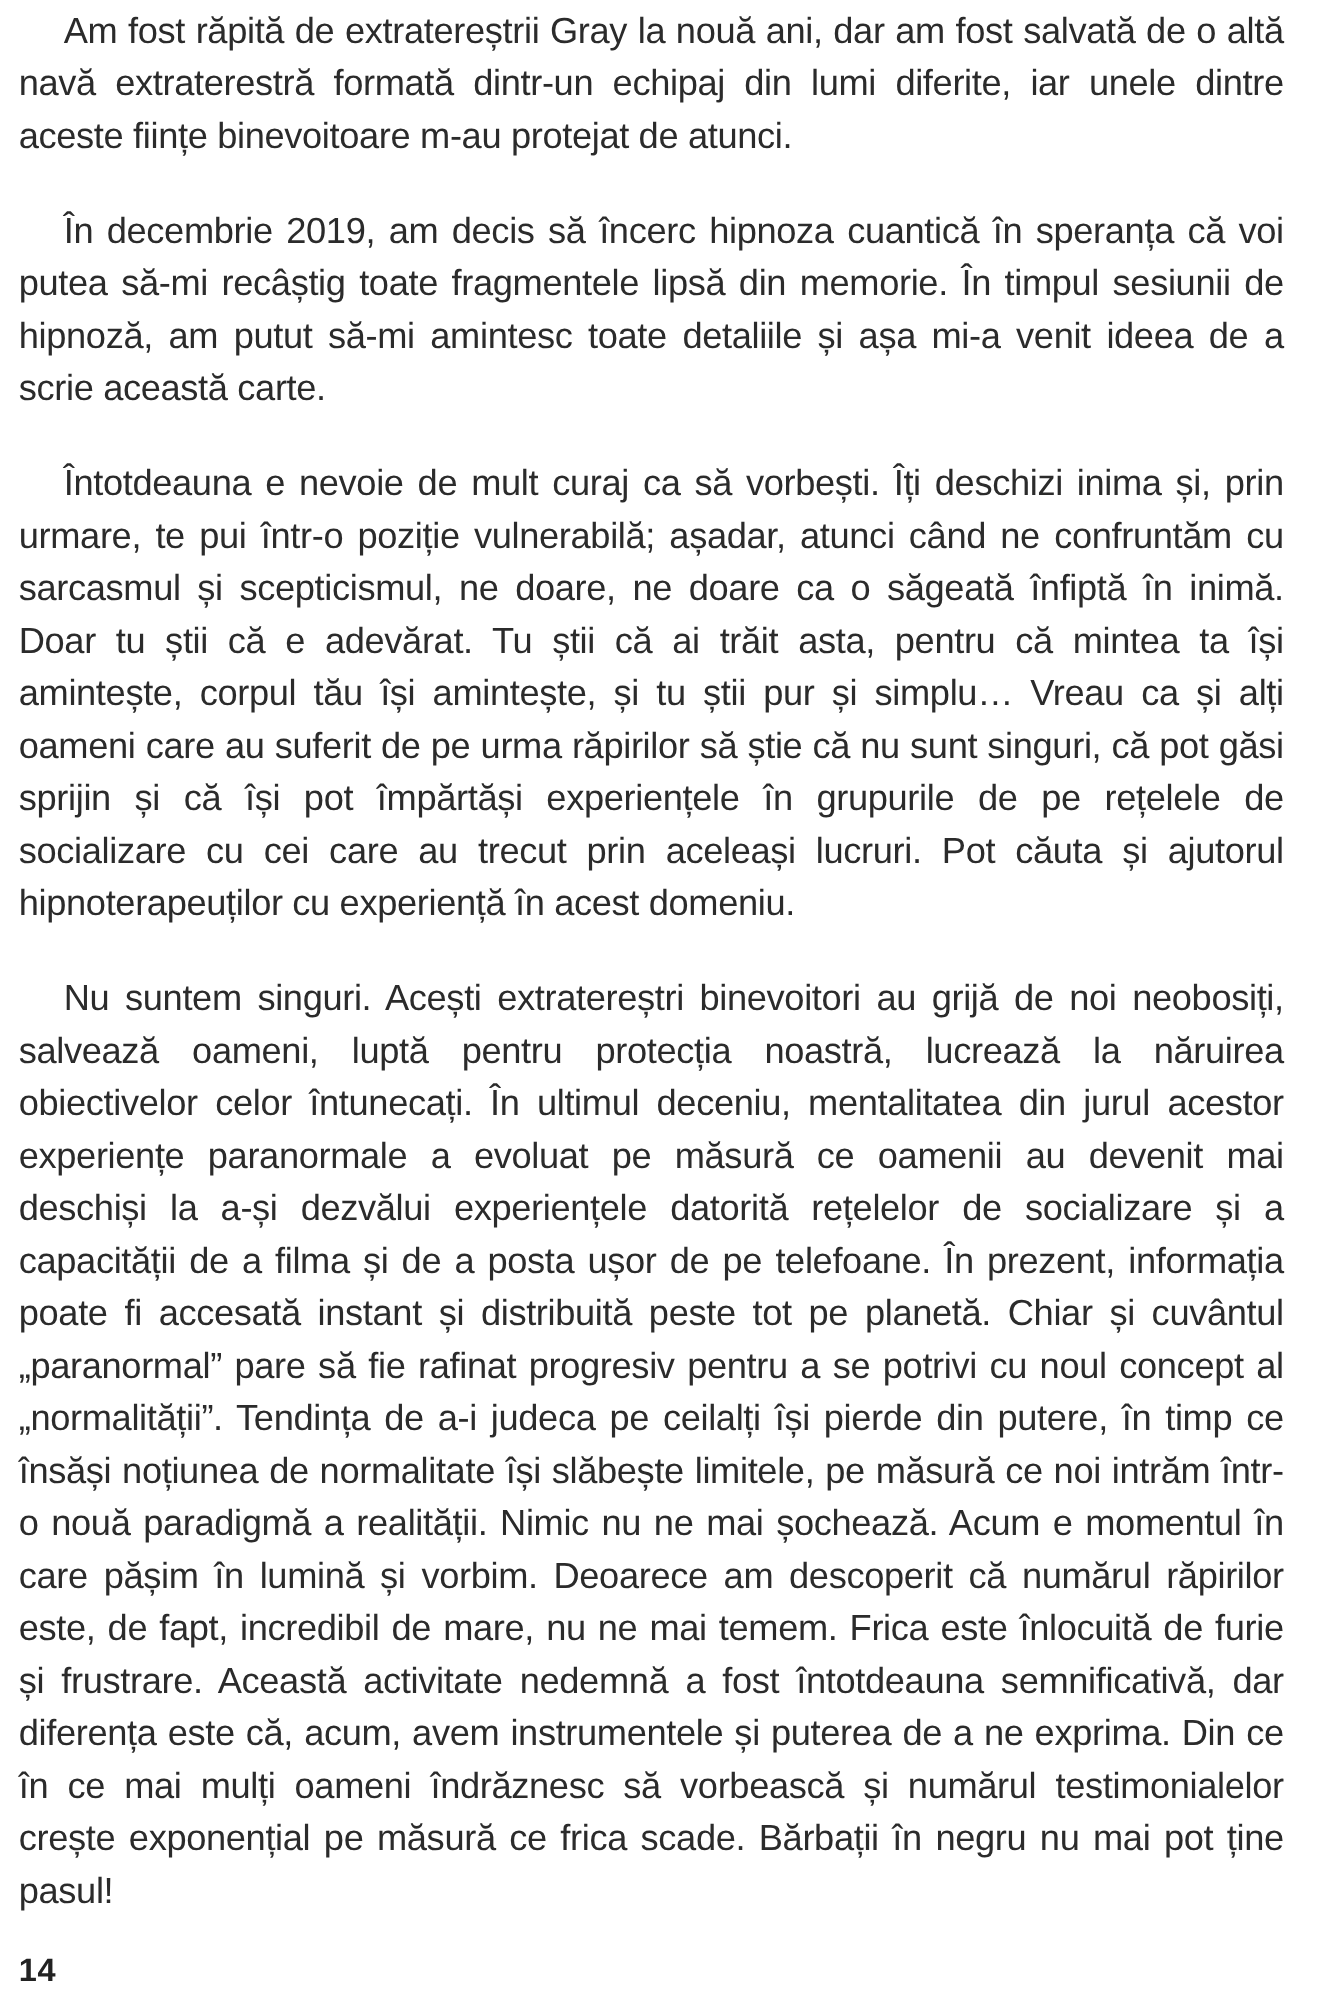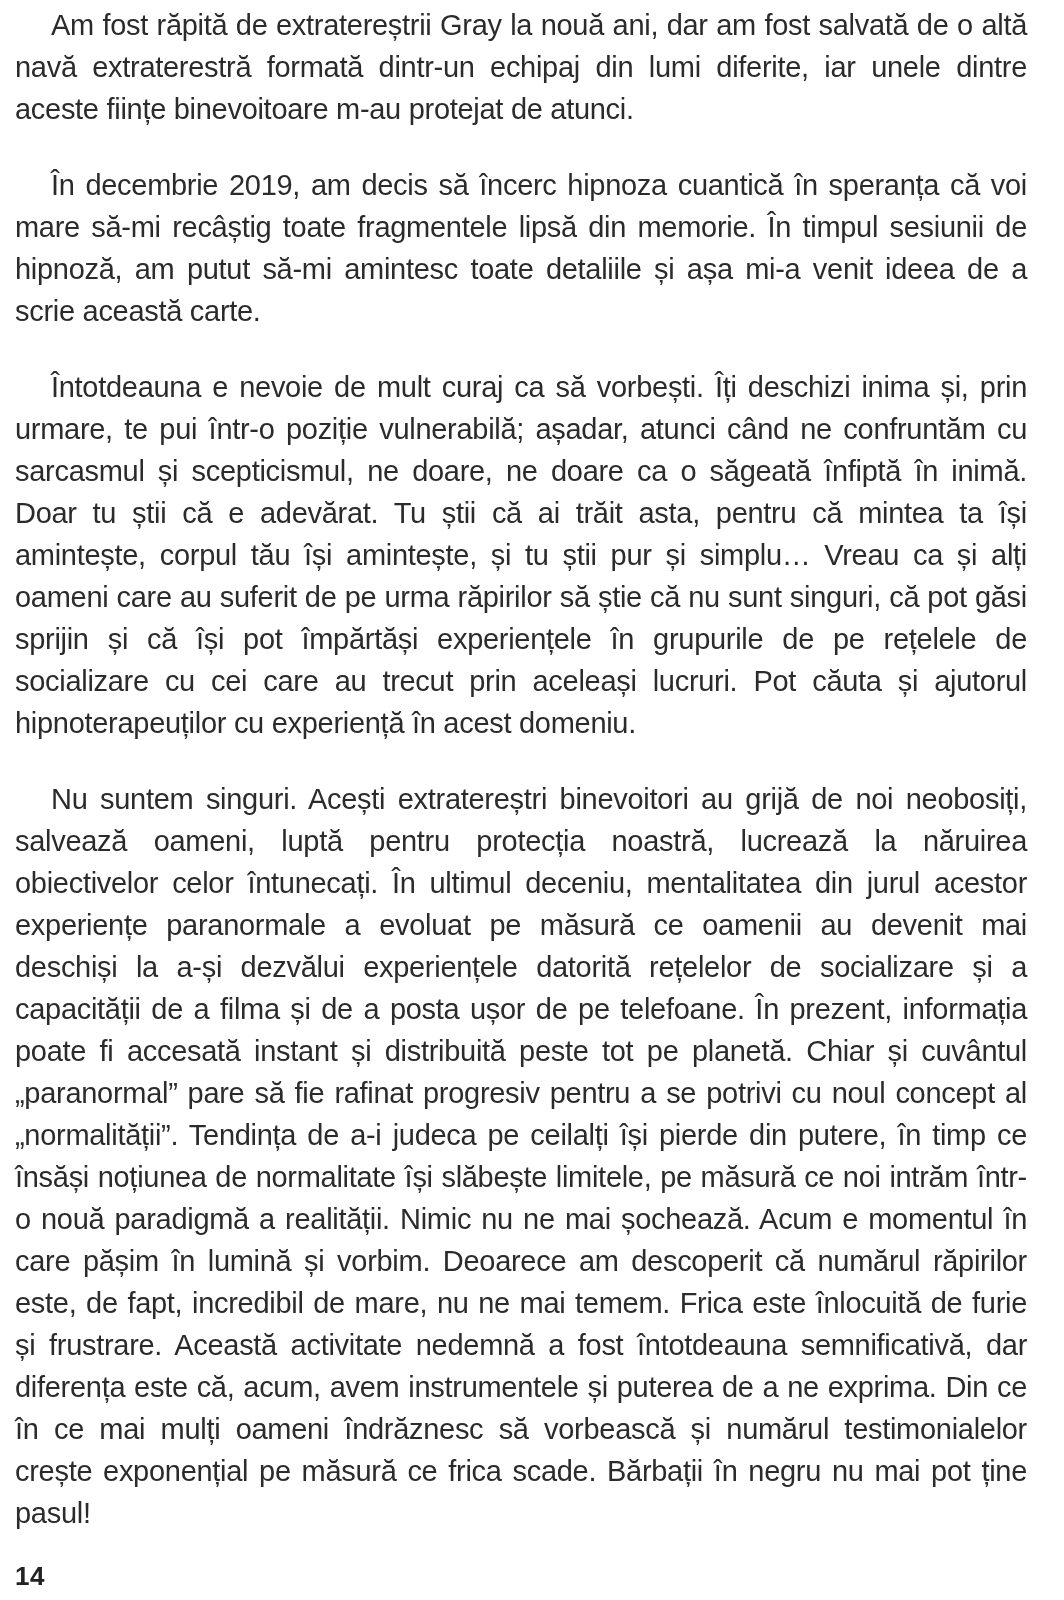--- a/index.html
+++ b/index.html
@@ -38,18 +38,18 @@
     color: #222222;
     letter-spacing: 0.5px;
   }
 </style>
 </head>
 <body>
 
 <div class="page" lang="ro">
   <div class="text-block">
     <p>Am fost răpită de extratereștrii Gray la nouă ani, dar am fost salvată de o altă navă extraterestră formată dintr-un echipaj din lumi diferite, iar unele dintre aceste ființe binevoitoare m-au protejat de atunci.</p>
-    <p>În decembrie 2019, am decis să încerc hipnoza cuantică în speranța că voi mare să-mi recâștig toate fragmentele lipsă din memorie. În timpul sesiunii de hipnoză, am putut să-mi amintesc toate detaliile și așa mi-a venit ideea de a scrie această carte.</p>
+    <p>În decembrie 2019, am decis să încerc hipnoza cuantică în speranța că voi putea să-mi recâștig toate fragmentele lipsă din memorie. În timpul sesiunii de hipnoză, am putut să-mi amintesc toate detaliile și așa mi-a venit ideea de a scrie această carte.</p>
     <p>Întotdeauna e nevoie de mult curaj ca să vorbești. Îți deschizi inima și, prin urmare, te pui într-o poziție vulnerabilă; așadar, atunci când ne confruntăm cu sarcasmul și scepticismul, ne doare, ne doare ca o săgeată înfiptă în inimă. Doar tu știi că e adevărat. Tu știi că ai trăit asta, pentru că mintea ta își amintește, corpul tău își amintește, și tu știi pur și simplu… Vreau ca și alți oameni care au suferit de pe urma răpirilor să știe că nu sunt singuri, că pot găsi sprijin și că își pot împărtăși experiențele în grupurile de pe rețelele de socializare cu cei care au trecut prin aceleași lucruri. Pot căuta și ajutorul hipnoterapeuților cu experiență în acest domeniu.</p>
     <p>Nu suntem singuri. Acești extratereștri binevoitori au grijă de noi neobosiți, salvează oameni, luptă pentru protecția noastră, lucrează la năruirea obiectivelor celor întunecați. În ultimul deceniu, mentalitatea din jurul acestor experiențe paranormale a evoluat pe măsură ce oamenii au devenit mai deschiși la a-și dezvălui experiențele datorită rețelelor de socializare și a capacității de a filma și de a posta ușor de pe telefoane. În prezent, informația poate fi accesată instant și distribuită peste tot pe planetă. Chiar și cuvântul „paranormal” pare să fie rafinat progresiv pentru a se potrivi cu noul concept al „normalității”. Tendința de a-i judeca pe ceilalți își pierde din putere, în timp ce însăși noțiunea de normalitate își slăbește limitele, pe măsură ce noi intrăm într-o nouă paradigmă a realității. Nimic nu ne mai șochează. Acum e momentul în care pășim în lumină și vorbim. Deoarece am descoperit că numărul răpirilor este, de fapt, incredibil de mare, nu ne mai temem. Frica este înlocuită de furie și frustrare. Această activitate nedemnă a fost întotdeauna semnificativă, dar diferența este că, acum, avem instrumentele și puterea de a ne exprima. Din ce în ce mai mulți oameni îndrăznesc să vorbească și numărul testimonialelor crește exponențial pe măsură ce frica scade. Bărbații în negru nu mai pot ține pasul!</p>
   </div>
   <div class="folio">14</div>
 </div>
 
 </body></html>

